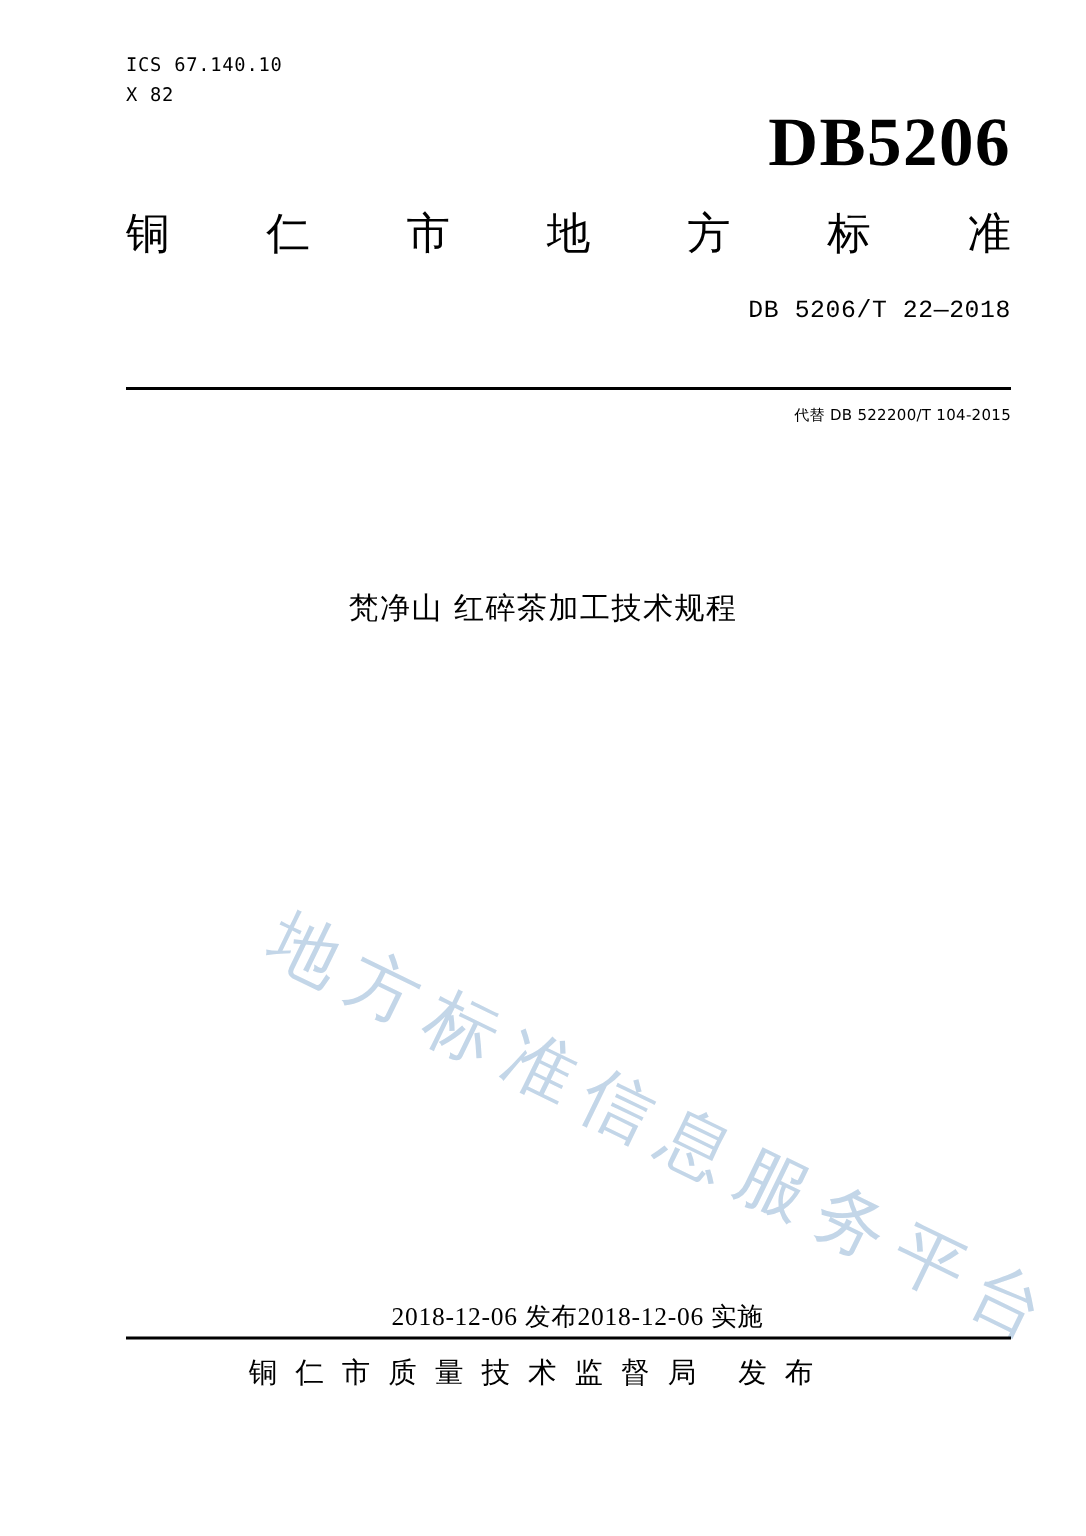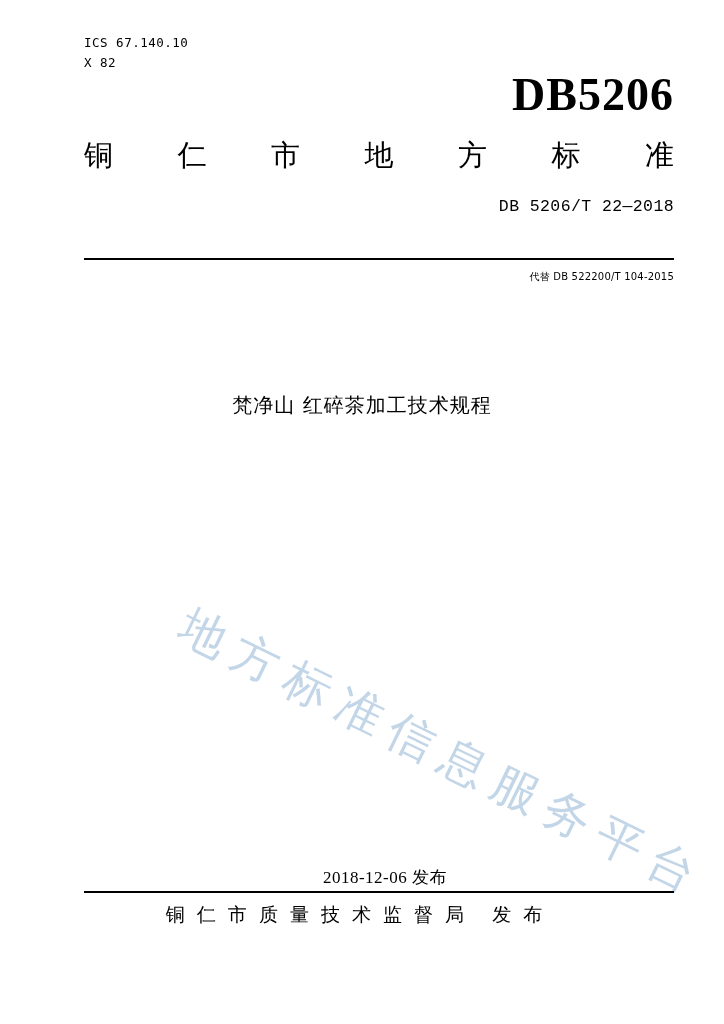--- a/index.html
+++ b/index.html
@@ -205,20 +205,21 @@
     <span style="left:238px; top:126px; transform:rotate(26deg);">信</span>
     <span style="left:290px; top:152px; transform:rotate(26deg);">息</span>
     <span style="left:342px; top:178px; transform:rotate(26deg);">服</span>
     <span style="left:394px; top:204px; transform:rotate(26deg);">务</span>
     <span style="left:446px; top:230px; transform:rotate(26deg);">平</span>
     <span style="left:498px; top:256px; transform:rotate(26deg);">台</span>
   </div>
 
   <div class="footer-dates">
     <span>2018-12-06 发布</span>
+    <span>2018-12-06 实施</span>
   </div>
   <div class="footer-rule"></div>
 
   <div class="footer-issuer">
     <span>铜 仁 市 质 量 技 术 监 督 局</span>
     <span class="pub">发 布</span>
   </div>
 
 </div>
 

